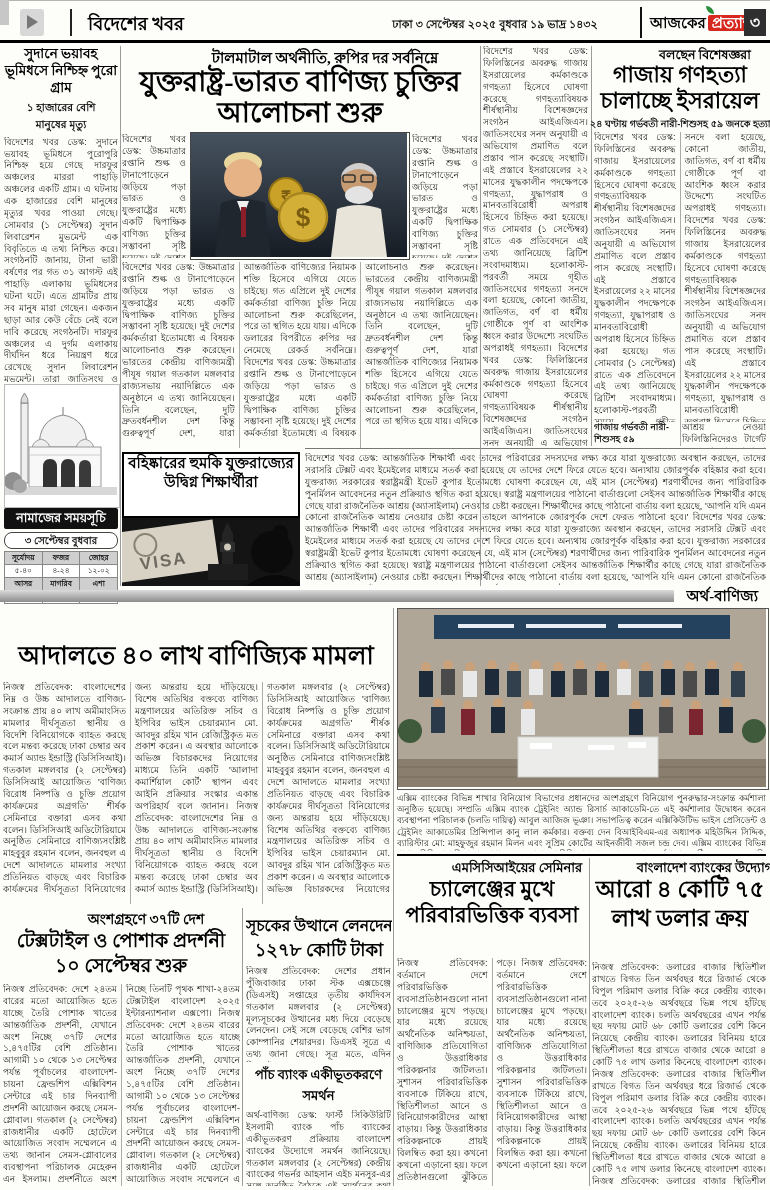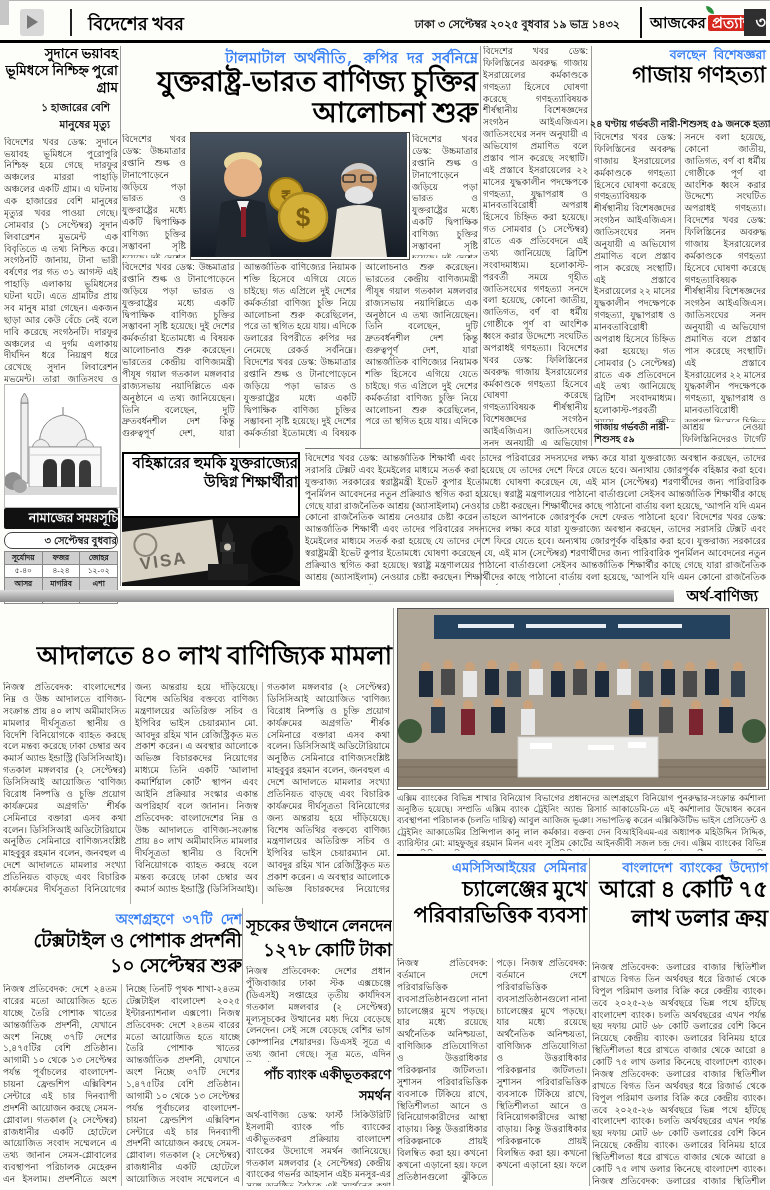--- a/index.html
+++ b/index.html
@@ -1,23 +1,23 @@
 <!DOCTYPE html>
 <html lang="bn"><head>
 <meta charset="utf-8">
 <style>
   html,body{margin:0;padding:0;background:#e8e8e4;}
   .page{position:relative;width:770px;height:1190px;margin:0 auto;background:#fdfdfa;
         font-family:"Liberation Sans",sans-serif;color:#111;overflow:hidden;}
   .abs{position:absolute;}
-  .c{text-align:right;}
+  .c{text-align:center;}
   .b{font-weight:bold;}
   .hl{font-family:"Liberation Serif",serif;font-weight:700;color:#000;}
   .body-txt{font-size:9px;line-height:1.32;color:#1a1a1a;text-align:justify;overflow:hidden;}
-  .kicker{font-family:Liberation Mono, monospace;font-weight:700;color:#3b82f6;}
+  .kicker{font-family:Liberation Serif, serif;font-weight:700;color:#000000;padding-left:25px;}
   .vrule{width:1px;background:#9a9a9a;}
   .hrule{height:1px;background:#777;}
   .cols2{column-count:2;column-gap:9px;column-rule:1px solid #aaa;column-fill:auto;}
   .cols3{column-count:3;column-gap:9px;column-rule:1px solid #aaa;column-fill:auto;}
   .prayer-table{width:114px;border-collapse:collapse;table-layout:fixed;padding-left:8px;}
   .prayer-table td{border:1px solid #888;font-size:7.5px;text-align:center;height:9px;padding:0;}
   .prayer-table td.lab{background:#cfcfcf;font-weight:bold;}
   .prayer-table td.val{background:#fff;}
   .banner-black{background:#111;color:#fff;}
   .masthead-red{background:#d6281e;color:#fff;border-radius:2px;padding:0 4px;}
@@ -164,20 +164,21 @@
   <div class="abs hrule" style="left:305px;top:448px;width:461px"></div>
   <div class="abs body-txt" style="left:305px;top:453px;width:461px;height:132px">বিদেশের খবর ডেস্ক: আন্তর্জাতিক শিক্ষার্থী এবং তাদের পরিবারের সদস্যদের লক্ষ্য করে যারা যুক্তরাজ্যে অবস্থান করছেন, তাদের সরাসরি টেক্সট এবং ইমেইলের মাধ্যমে সতর্ক করা হয়েছে যে তাদের দেশে ফিরে যেতে হবে। অন্যথায় জোরপূর্বক বহিষ্কার করা হবে। যুক্তরাজ্য সরকারের স্বরাষ্ট্রমন্ত্রী ইভেট কুপার ইতোমধ্যে ঘোষণা করেছেন যে, এই মাস (সেপ্টেম্বর) শরণার্থীদের জন্য পারিবারিক পুনর্মিলন আবেদনের নতুন প্রক্রিয়াও স্থগিত করা হয়েছে। স্বরাষ্ট্র মন্ত্রণালয়ের পাঠানো বার্তাগুলো সেইসব আন্তর্জাতিক শিক্ষার্থীর কাছে গেছে যারা রাজনৈতিক আশ্রয় (অ্যাসাইলাম) নেওয়ার চেষ্টা করছেন। শিক্ষার্থীদের কাছে পাঠানো বার্তায় বলা হয়েছে, 'আপনি যদি এমন কোনো রাজনৈতিক আশ্রয় নেওয়ার চেষ্টা করেন তাহলে আপনাকে জোরপূর্বক দেশে ফেরত পাঠানো হবে।' বিদেশের খবর ডেস্ক: আন্তর্জাতিক শিক্ষার্থী এবং তাদের পরিবারের সদস্যদের লক্ষ্য করে যারা যুক্তরাজ্যে অবস্থান করছেন, তাদের সরাসরি টেক্সট এবং ইমেইলের মাধ্যমে সতর্ক করা হয়েছে যে তাদের দেশে ফিরে যেতে হবে। অন্যথায় জোরপূর্বক বহিষ্কার করা হবে। যুক্তরাজ্য সরকারের স্বরাষ্ট্রমন্ত্রী ইভেট কুপার ইতোমধ্যে ঘোষণা করেছেন যে, এই মাস (সেপ্টেম্বর) শরণার্থীদের জন্য পারিবারিক পুনর্মিলন আবেদনের নতুন প্রক্রিয়াও স্থগিত করা হয়েছে। স্বরাষ্ট্র মন্ত্রণালয়ের পাঠানো বার্তাগুলো সেইসব আন্তর্জাতিক শিক্ষার্থীর কাছে গেছে যারা রাজনৈতিক আশ্রয় (অ্যাসাইলাম) নেওয়ার চেষ্টা করছেন। শিক্ষার্থীদের কাছে পাঠানো বার্তায় বলা হয়েছে, 'আপনি যদি এমন কোনো রাজনৈতিক আশ্রয় নেওয়ার চেষ্টা করেন তাহলে আপনাকে জোরপূর্বক দেশে ফেরত পাঠানো হবে।'</div>
 
   <div class="abs vrule" style="left:480px;top:46px;height:540px"></div>
 
   <div class="abs body-txt" style="left:483px;top:46px;width:105px;height:400px">বিদেশের খবর ডেস্ক: ফিলিস্তিনের অবরুদ্ধ গাজায় ইসরায়েলের কর্মকাণ্ডকে গণহত্যা হিসেবে ঘোষণা করেছে গণহত্যাবিষয়ক শীর্ষস্থানীয় বিশেষজ্ঞদের সংগঠন আইএজিএস। জাতিসংঘের সনদ অনুযায়ী এ অভিযোগ প্রমাণিত বলে প্রস্তাব পাস করেছে সংস্থাটি। এই প্রস্তাবে ইসরায়েলের ২২ মাসের যুদ্ধকালীন পদক্ষেপকে গণহত্যা, যুদ্ধাপরাধ ও মানবতাবিরোধী অপরাধ হিসেবে চিহ্নিত করা হয়েছে। গত সোমবার (১ সেপ্টেম্বর) রাতে এক প্রতিবেদনে এই তথ্য জানিয়েছে ব্রিটিশ সংবাদমাধ্যম। হলোকাস্ট-পরবর্তী সময়ে গৃহীত জাতিসংঘের গণহত্যা সনদে বলা হয়েছে, কোনো জাতীয়, জাতিগত, বর্ণ বা ধর্মীয় গোষ্ঠীকে পূর্ণ বা আংশিক ধ্বংস করার উদ্দেশ্যে সংঘটিত অপরাধই গণহত্যা। বিদেশের খবর ডেস্ক: ফিলিস্তিনের অবরুদ্ধ গাজায় ইসরায়েলের কর্মকাণ্ডকে গণহত্যা হিসেবে ঘোষণা করেছে গণহত্যাবিষয়ক শীর্ষস্থানীয় বিশেষজ্ঞদের সংগঠন আইএজিএস। জাতিসংঘের সনদ অনুযায়ী এ অভিযোগ প্রমাণিত বলে প্রস্তাব পাস করেছে সংস্থাটি। এই প্রস্তাবে ইসরায়েলের ২২ মাসের যুদ্ধকালীন পদক্ষেপকে গণহত্যা, যুদ্ধাপরাধ ও মানবতাবিরোধী অপরাধ হিসেবে চিহ্নিত করা হয়েছে। গত সোমবার (১ সেপ্টেম্বর) রাতে এক প্রতিবেদনে এই তথ্য জানিয়েছে ব্রিটিশ সংবাদমাধ্যম। হলোকাস্ট-পরবর্তী সময়ে গৃহীত জাতিসংঘের গণহত্যা সনদে বলা হয়েছে, কোনো জাতীয়, জাতিগত, বর্ণ বা ধর্মীয় গোষ্ঠীকে পূর্ণ বা আংশিক ধ্বংস করার উদ্দেশ্যে সংঘটিত অপরাধই গণহত্যা।</div>
   <div class="abs vrule" style="left:591px;top:46px;height:400px"></div>
   <div class="abs kicker c" style="left:594px;top:46px;width:172px;font-size:12.5px">বলছেন বিশেষজ্ঞরা</div>
   <div class="abs hl c" style="left:594px;top:62px;width:172px;font-size:22px;line-height:1.18">
     <span>গাজায় গণহত্যা</span><br>
+    <span>চালাচ্ছে ইসরায়েল</span>
   </div>
   <div class="abs b c" style="left:590px;top:117px;width:180px;font-size:9.5px;white-space:nowrap;overflow:hidden">২৪ ঘণ্টায় গর্ভবতী নারী-শিশুসহ ৫৯ জনকে হত্যা</div>
   <div class="abs body-txt cols2" style="left:594px;top:132px;width:172px;height:314px">বিদেশের খবর ডেস্ক: ফিলিস্তিনের অবরুদ্ধ গাজায় ইসরায়েলের কর্মকাণ্ডকে গণহত্যা হিসেবে ঘোষণা করেছে গণহত্যাবিষয়ক শীর্ষস্থানীয় বিশেষজ্ঞদের সংগঠন আইএজিএস। জাতিসংঘের সনদ অনুযায়ী এ অভিযোগ প্রমাণিত বলে প্রস্তাব পাস করেছে সংস্থাটি। এই প্রস্তাবে ইসরায়েলের ২২ মাসের যুদ্ধকালীন পদক্ষেপকে গণহত্যা, যুদ্ধাপরাধ ও মানবতাবিরোধী অপরাধ হিসেবে চিহ্নিত করা হয়েছে। গত সোমবার (১ সেপ্টেম্বর) রাতে এক প্রতিবেদনে এই তথ্য জানিয়েছে ব্রিটিশ সংবাদমাধ্যম। হলোকাস্ট-পরবর্তী সময়ে গৃহীত জাতিসংঘের গণহত্যা সনদে বলা হয়েছে, কোনো জাতীয়, জাতিগত, বর্ণ বা ধর্মীয় গোষ্ঠীকে পূর্ণ বা আংশিক ধ্বংস করার উদ্দেশ্যে সংঘটিত অপরাধই গণহত্যা। বিদেশের খবর ডেস্ক: ফিলিস্তিনের অবরুদ্ধ গাজায় ইসরায়েলের কর্মকাণ্ডকে গণহত্যা হিসেবে ঘোষণা করেছে গণহত্যাবিষয়ক শীর্ষস্থানীয় বিশেষজ্ঞদের সংগঠন আইএজিএস। জাতিসংঘের সনদ অনুযায়ী এ অভিযোগ প্রমাণিত বলে প্রস্তাব পাস করেছে সংস্থাটি। এই প্রস্তাবে ইসরায়েলের ২২ মাসের যুদ্ধকালীন পদক্ষেপকে গণহত্যা, যুদ্ধাপরাধ ও মানবতাবিরোধী অপরাধ হিসেবে চিহ্নিত করা হয়েছে। গত সোমবার (১ সেপ্টেম্বর) রাতে এক প্রতিবেদনে এই তথ্য জানিয়েছে ব্রিটিশ সংবাদমাধ্যম। হলোকাস্ট-পরবর্তী সময়ে গৃহীত জাতিসংঘের গণহত্যা সনদে বলা হয়েছে, কোনো জাতীয়, জাতিগত, বর্ণ বা ধর্মীয় গোষ্ঠীকে পূর্ণ বা আংশিক ধ্বংস করার উদ্দেশ্যে সংঘটিত অপরাধই গণহত্যা।</div>
   <div class="abs b" style="left:594px;top:422px;width:84px;height:26px;font-size:9px;line-height:1.3;background:#fdfdfa">গাজায় গর্ভবতী নারী-শিশুসহ ৫৯</div>
   <div class="abs body-txt" style="left:682px;top:422px;width:84px;height:26px;background:#fdfdfa">আশ্রয় নেওয়া ফিলিস্তিনিদেরও টার্গেট করে হামলা চালানো হয়। আল-আকসা মার্টিয়ার্স হাসপাতাল পরে জানায় সাজিদ আবু সুলমিন নামের এক ব্যক্তির মৃত্যুর খবর নিশ্চিত করেছে। সোমবার খাদেমকেটে আরো তিন শিশুর মৃত্যু হয়েছে।</div>
   <div class="abs hrule" style="left:483px;top:448px;width:283px"></div>
 
   <div class="abs band" style="left:0;top:590px;width:770px;height:12px"></div>
   <div class="abs" style="left:0;top:584px;width:770px;text-align:right">
     <span class="hl band-label" style="font-size:15px">অর্থ-বাণিজ্য</span>

